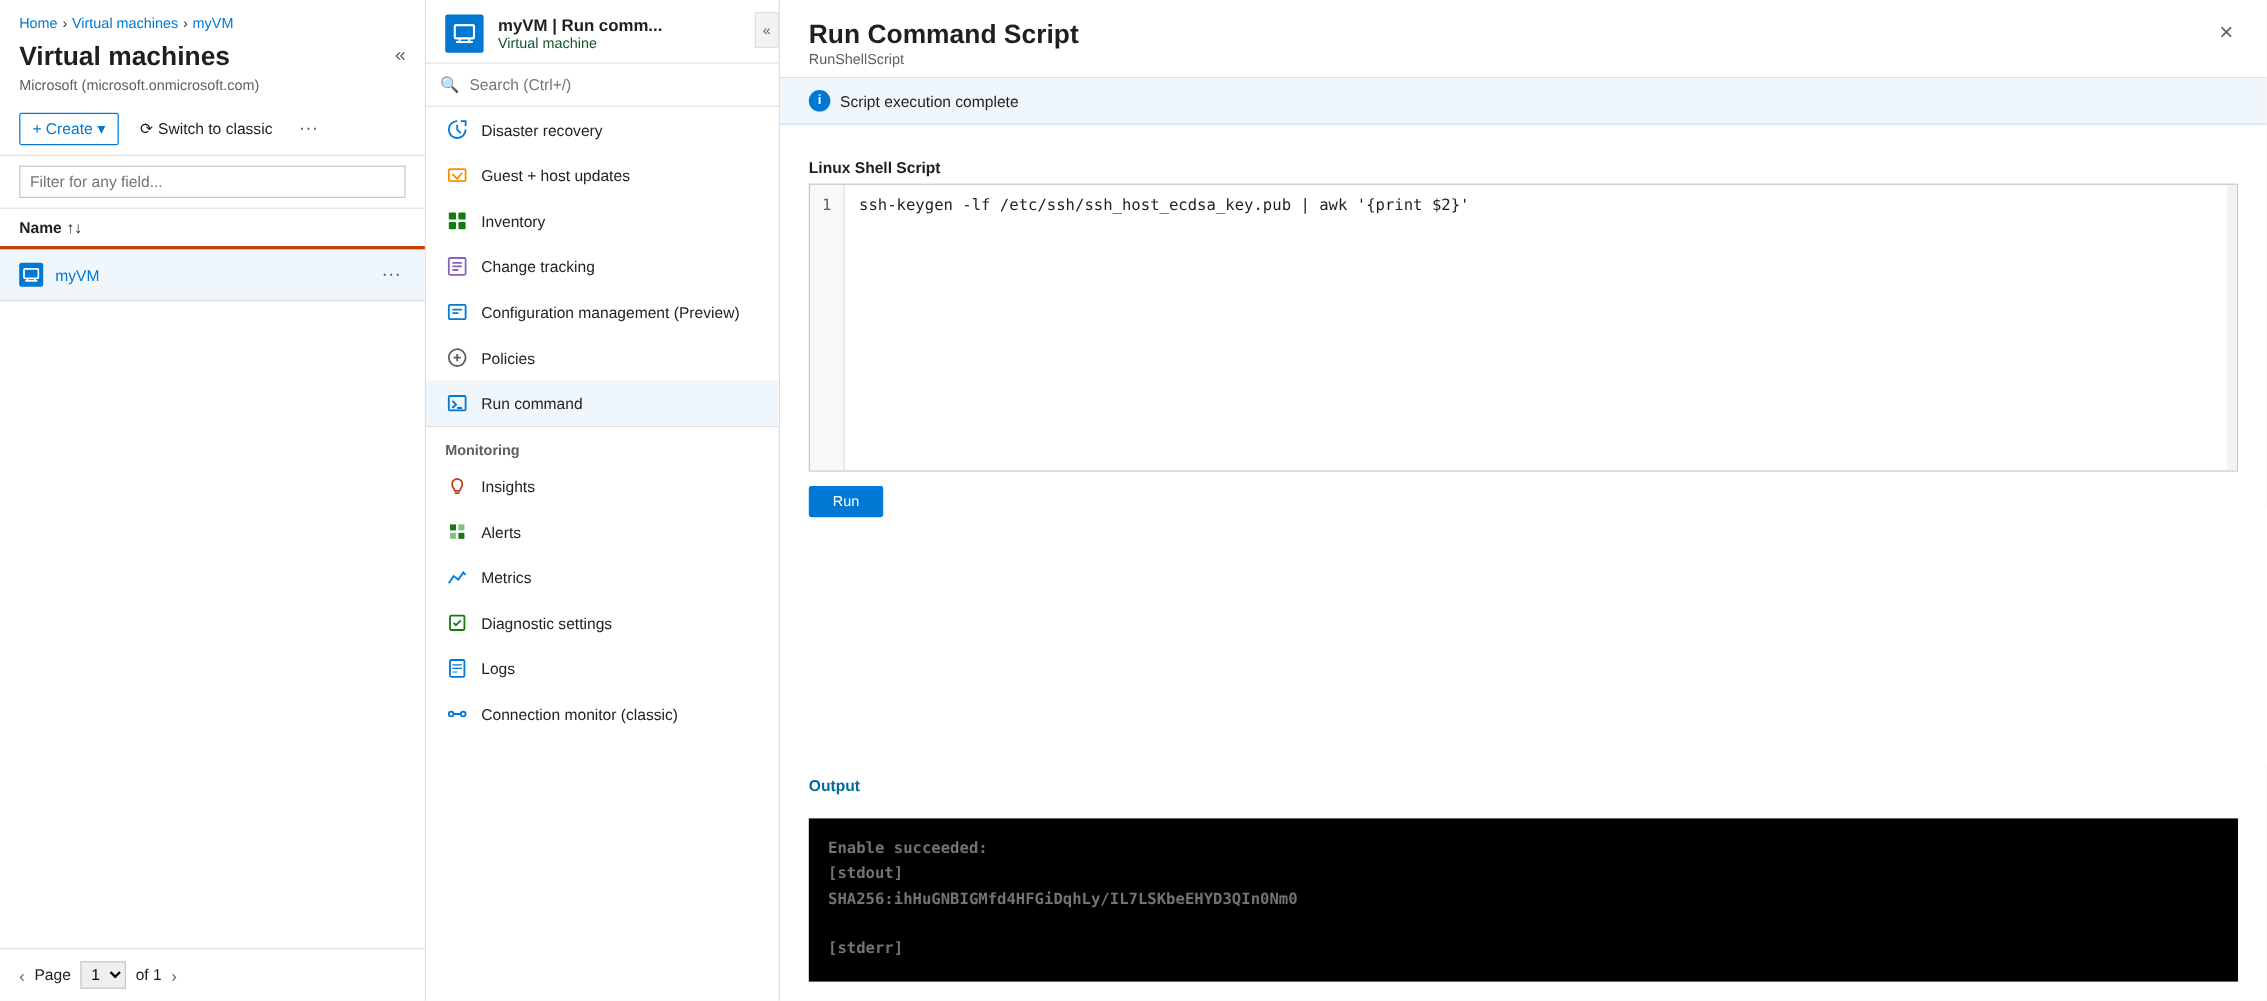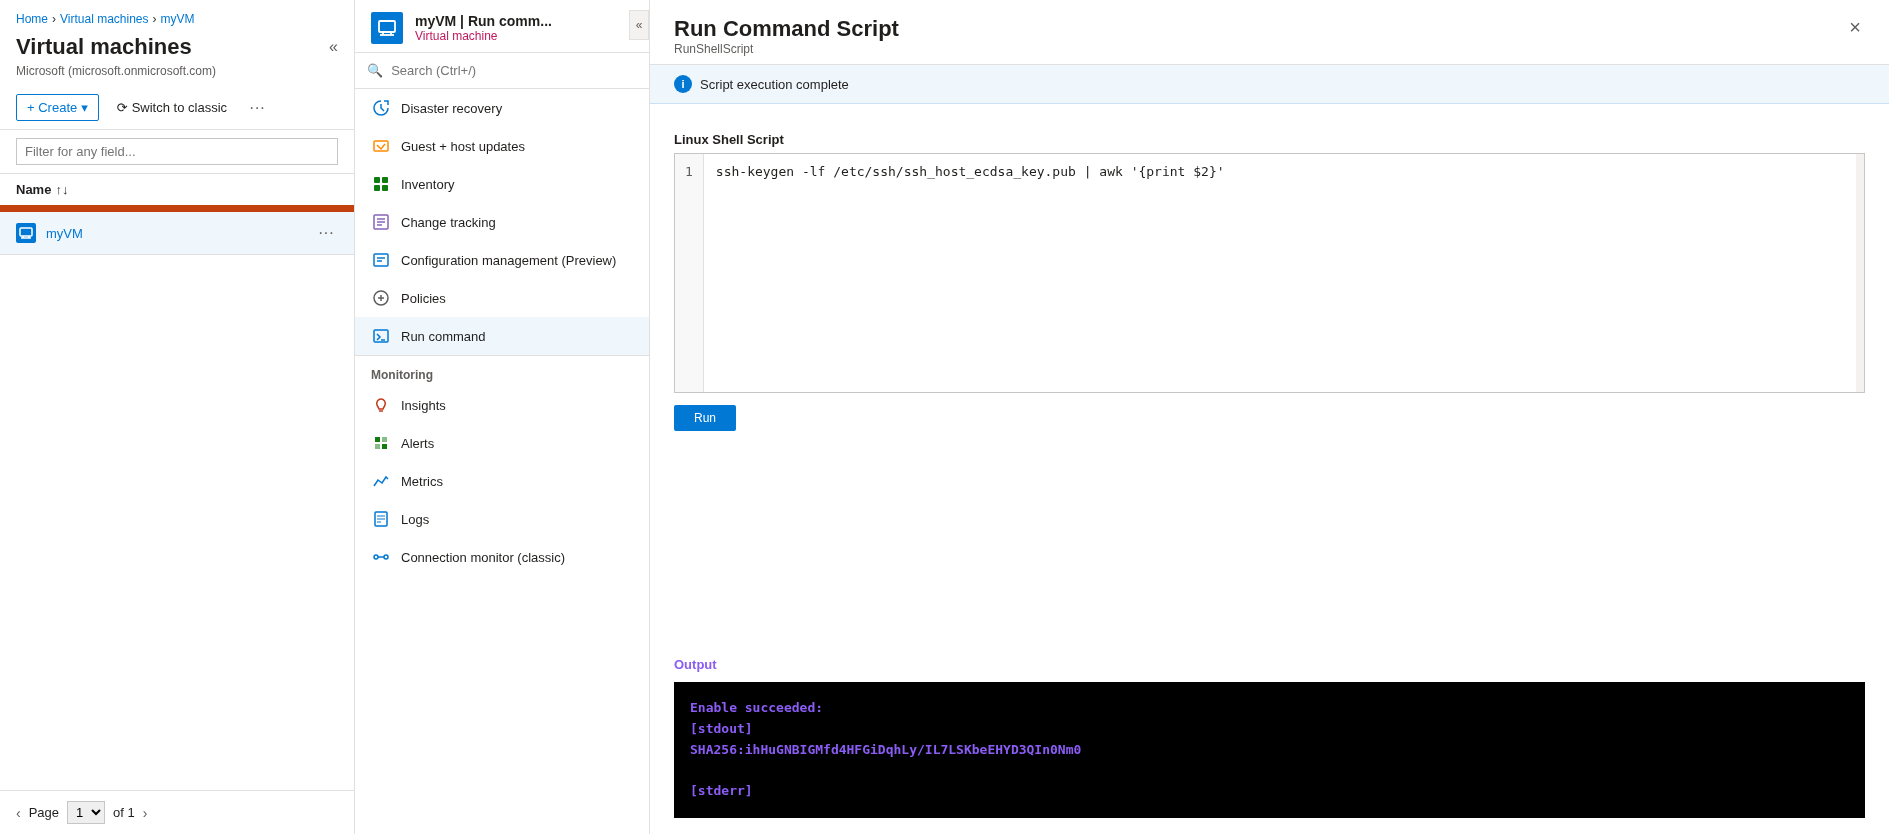--- a/index.html
+++ b/index.html
@@ -92,21 +92,21 @@
       padding: 5px 8px;
       border: 1px solid #c8c6c4;
       font-size: 13px;
       color: #605e5c;
       outline: none;
     }
     .table-header {
       padding: 8px 16px;
       display: flex;
       align-items: center;
-      border-bottom: 7px solid #c2410c;
+      border-bottom: 3px solid #c2410c;
     }
     .table-header span {
       font-size: 13px;
       font-weight: 600;
       color: #201f1e;
       display: flex;
       align-items: center;
       gap: 4px;
     }
     .vm-row {
@@ -178,21 +178,21 @@
       background: #0078d4;
       display: flex;
       align-items: center;
       justify-content: center;
       color: white;
       font-size: 14px;
       border-radius: 2px;
       flex-shrink: 0;
     }
     .vm-header-text .title { font-size: 14px; font-weight: 600; color: #201f1e; }
-    .vm-header-text .sub { font-size: 12px; color: #be185d; }
+    .vm-header-text .sub { font-size: 12px; color: #14532d; }
     .search-bar {
       padding: 10px 12px;
       display: flex;
       align-items: center;
       border-bottom: 1px solid #e0e0e0;
       gap: 8px;
     }
     .search-bar input {
       flex: 1;
       border: none;
@@ -350,26 +350,26 @@
       cursor: pointer;
       border-radius: 2px;
       align-self: flex-start;
     }
     .output-section {
       padding: 0 24px 16px;
     }
     .output-label {
       font-size: 13px;
       font-weight: 600;
-      color: #8b5cf6;
-      margin-bottom: 10px;
+      color: #0369a1;
+      margin-bottom: 20px;
     }
     .output-terminal {
       background: #000;
-      color: #8b5cf6;
+      color: #737373;
       font-family: 'Consolas', monospace;
       font-size: 13px;
       padding: 16px;
       min-height: 130px;
       line-height: 1.6;
       border-radius: 0;
       font-weight: 600;
     }
 
     .sort-arrow { font-size: 11px; color: #605e5c; }
@@ -552,20 +552,29 @@
       <div class="icon-box">
         <svg width="18" height="18" viewBox="0 0 18 18" fill="none">
           <polyline points="2,14 6,8 10,11 14,5 16,7" stroke="#0078d4" stroke-width="1.5" fill="none"></polyline>
         </svg>
       </div>
       <span>Metrics</span>
     </div>
     <div class="menu-item">
       <div class="icon-box">
         <svg width="18" height="18" viewBox="0 0 18 18" fill="none">
+          <rect x="3" y="3" width="12" height="12" rx="1" stroke="#107c10" stroke-width="1.5"></rect>
+          <path d="M6 9 L8 11 L12 7" stroke="#107c10" stroke-width="1.5"></path>
+        </svg>
+      </div>
+      <span>Diagnostic settings</span>
+    </div>
+    <div class="menu-item">
+      <div class="icon-box">
+        <svg width="18" height="18" viewBox="0 0 18 18" fill="none">
           <rect x="3" y="2" width="12" height="14" rx="1" stroke="#0078d4" stroke-width="1.5"></rect>
           <line x1="5" y1="6" x2="13" y2="6" stroke="#0078d4" stroke-width="1"></line>
           <line x1="5" y1="9" x2="13" y2="9" stroke="#0078d4" stroke-width="1"></line>
           <line x1="5" y1="12" x2="9" y2="12" stroke="#0078d4" stroke-width="1"></line>
         </svg>
       </div>
       <span>Logs</span>
     </div>
     <div class="menu-item">
       <div class="icon-box">

